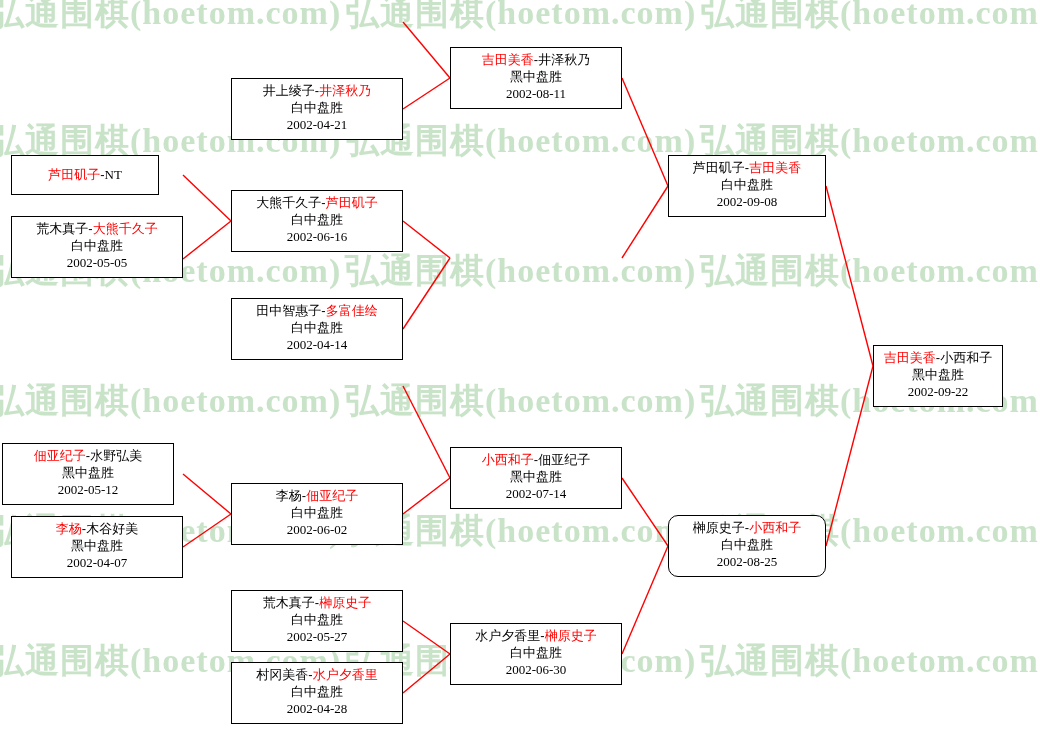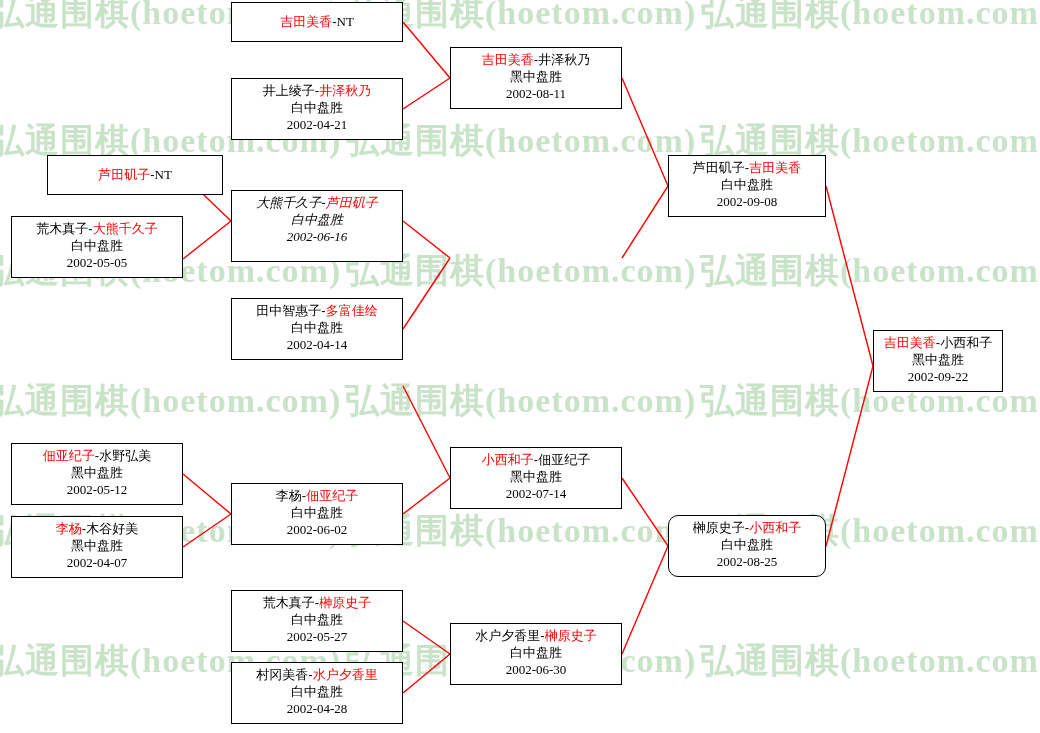--- a/index.html
+++ b/index.html
@@ -110,47 +110,44 @@
       <path d="M 183,474 L 231,514" stroke="#ff0000" stroke-width="1.4" fill="none"></path>
       <path d="M 183,547 L 231,514" stroke="#ff0000" stroke-width="1.4" fill="none"></path>
       <path d="M 403,621 L 450,654" stroke="#ff0000" stroke-width="1.4" fill="none"></path>
       <path d="M 403,693 L 450,654" stroke="#ff0000" stroke-width="1.4" fill="none"></path>
       <path d="M 622,478 L 668,546" stroke="#ff0000" stroke-width="1.4" fill="none"></path>
       <path d="M 622,654 L 668,546" stroke="#ff0000" stroke-width="1.4" fill="none"></path>
       <path d="M 826,186 L 873,366" stroke="#ff0000" stroke-width="1.4" fill="none"></path>
       <path d="M 826,546 L 873,366" stroke="#ff0000" stroke-width="1.4" fill="none"></path>
     </svg>
 
-<div class="node single" style="left: 231px; top: 2px; width: 172px; height: 40px; border-color: rgb(0, 0, 0);">
-      <div class="pair"><span class="win">吉田美香</span><span class="sep">-</span><span class="lose nt">NT</span></div>
-    </div>
     <div class="node" style="left: 231px; top: 78px; width: 172px; height: 62px; border-color: rgb(0, 0, 0);">
       <div class="pair"><span class="lose">井上绫子</span><span class="sep">-</span><span class="win">井泽秋乃</span></div>
       <div class="res">白中盘胜</div>
       <div class="date">2002-04-21</div>
     </div>
-    <div class="node single" style="left: 11px; top: 155px; width: 176px; height: 40px; border-color: rgb(0, 0, 0); margin-left: 36px;">
+    <div class="node single" style="left: 11px; top: 155px; width: 148px; height: 40px; border-color: rgb(0, 0, 0);">
       <div class="pair"><span class="win">芦田矶子</span><span class="sep">-</span><span class="lose nt">NT</span></div>
     </div>
     <div class="node" style="left: 11px; top: 216px; width: 172px; height: 62px; border-color: rgb(0, 0, 0);">
       <div class="pair"><span class="lose">荒木真子</span><span class="sep">-</span><span class="win">大熊千久子</span></div>
       <div class="res">白中盘胜</div>
       <div class="date">2002-05-05</div>
     </div>
-    <div class="node" style="left: 231px; top: 190px; width: 172px; height: 72px; border-color: rgb(0, 0, 0); font-style: italic;">
+    <div class="node" style="left: 231px; top: 190px; width: 172px; height: 62px; border-color: rgb(0, 0, 0);">
       <div class="pair"><span class="lose">大熊千久子</span><span class="sep">-</span><span class="win">芦田矶子</span></div>
       <div class="res">白中盘胜</div>
       <div class="date">2002-06-16</div>
     </div>
     <div class="node" style="left: 231px; top: 298px; width: 172px; height: 62px; border-color: rgb(0, 0, 0);">
       <div class="pair"><span class="lose">田中智惠子</span><span class="sep">-</span><span class="win">多富佳绘</span></div>
       <div class="res">白中盘胜</div>
       <div class="date">2002-04-14</div>
     </div>
-    <div class="node" style="left: 11px; top: 443px; width: 172px; height: 62px; border-color: rgb(0, 0, 0);">
+    <div class="node" style="left: 2px; top: 443px; width: 172px; height: 62px; border-color: rgb(0, 0, 0);">
       <div class="pair"><span class="win">佃亚纪子</span><span class="sep">-</span><span class="lose">水野弘美</span></div>
       <div class="res">黑中盘胜</div>
       <div class="date">2002-05-12</div>
     </div>
     <div class="node" style="left: 11px; top: 516px; width: 172px; height: 62px; border-color: rgb(0, 0, 0);">
       <div class="pair"><span class="win">李杨</span><span class="sep">-</span><span class="lose">木谷好美</span></div>
       <div class="res">黑中盘胜</div>
       <div class="date">2002-04-07</div>
     </div>
     <div class="node" style="left: 231px; top: 483px; width: 172px; height: 62px; border-color: rgb(0, 0, 0);">
@@ -186,18 +183,18 @@
     <div class="node" style="left: 668px; top: 155px; width: 158px; height: 62px; border-color: rgb(0, 0, 0);">
       <div class="pair"><span class="lose">芦田矶子</span><span class="sep">-</span><span class="win">吉田美香</span></div>
       <div class="res">白中盘胜</div>
       <div class="date">2002-09-08</div>
     </div>
     <div class="node" style="left: 668px; top: 515px; width: 158px; height: 62px; border-color: rgb(0, 0, 0); border-radius: 10px;">
       <div class="pair"><span class="lose">榊原史子</span><span class="sep">-</span><span class="win">小西和子</span></div>
       <div class="res">白中盘胜</div>
       <div class="date">2002-08-25</div>
     </div>
-    <div class="node" style="left: 873px; top: 330px; width: 130px; height: 62px; border-color: rgb(0, 0, 0);">
+    <div class="node" style="left: 873px; top: 345px; width: 130px; height: 62px; border-color: rgb(0, 0, 0);">
       <div class="pair"><span class="win">吉田美香</span><span class="sep">-</span><span class="lose">小西和子</span></div>
       <div class="res">黑中盘胜</div>
       <div class="date">2002-09-22</div>
     </div>
   </div>
 
 </body></html>

